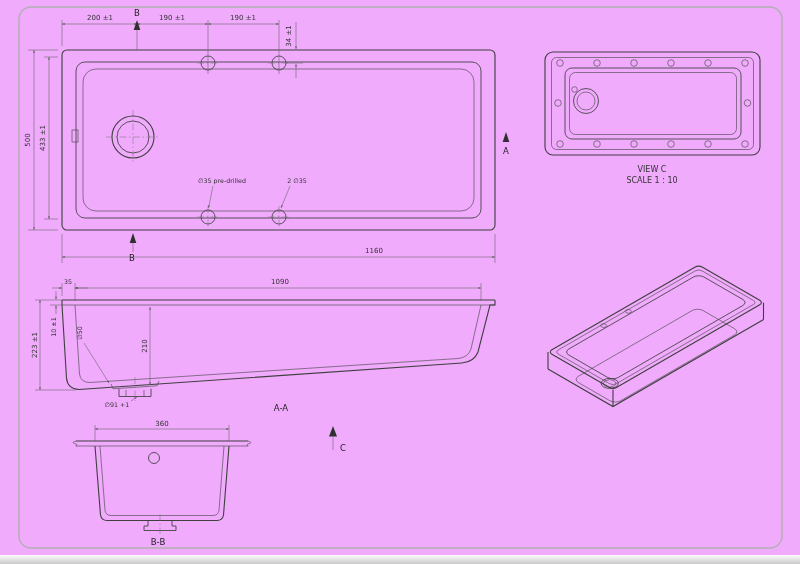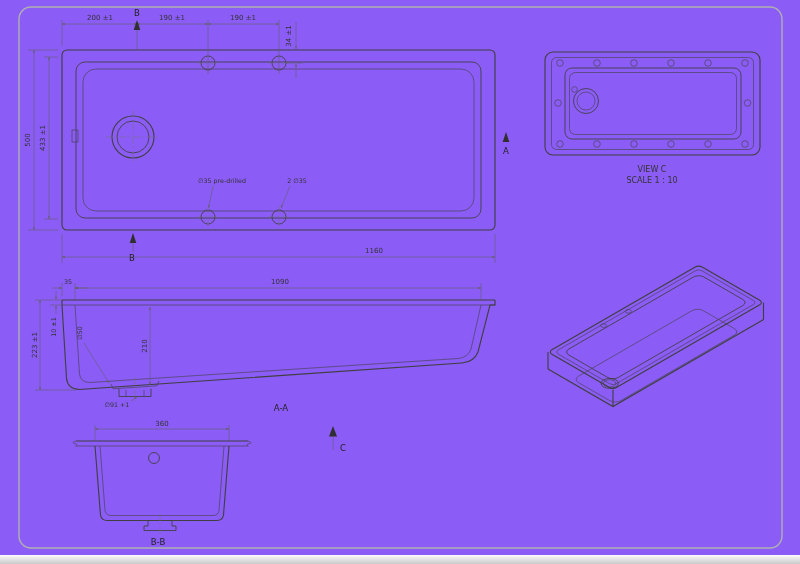--- a/index.html
+++ b/index.html
@@ -1,16 +1,16 @@
 <!DOCTYPE html>
 <html><head>
 <meta charset="utf-8">
 <style>
   html,body{margin:0;padding:0;background:#ffffff;}
-  .stage{position:relative;width:800px;height:564px;background:#8b5cf6;overflow:hidden;
+  .stage{position:relative;width:800px;height:564px;background:#f0abfc;overflow:hidden;
          font-family:"DejaVu Sans",sans-serif;}
   .bottom-shade{position:absolute;left:0;right:0;bottom:0;height:9px;
                 background:linear-gradient(to bottom,#fdfdfd,#c9c9c9);}
   svg{position:absolute;left:0;top:0;}
   svg text{fill:#333;font-family:"DejaVu Sans",sans-serif;font-size:7px;text-anchor:middle;}
   svg text.lbl{font-size:8.5px;fill:#222;}
   svg text.small{font-size:6.3px;}
   .frame{fill:none;stroke:#b0b0b0;stroke-width:1.4;}
   .ln{fill:none;stroke:#3f3f3f;}
   .thick{stroke-width:1.1;}

